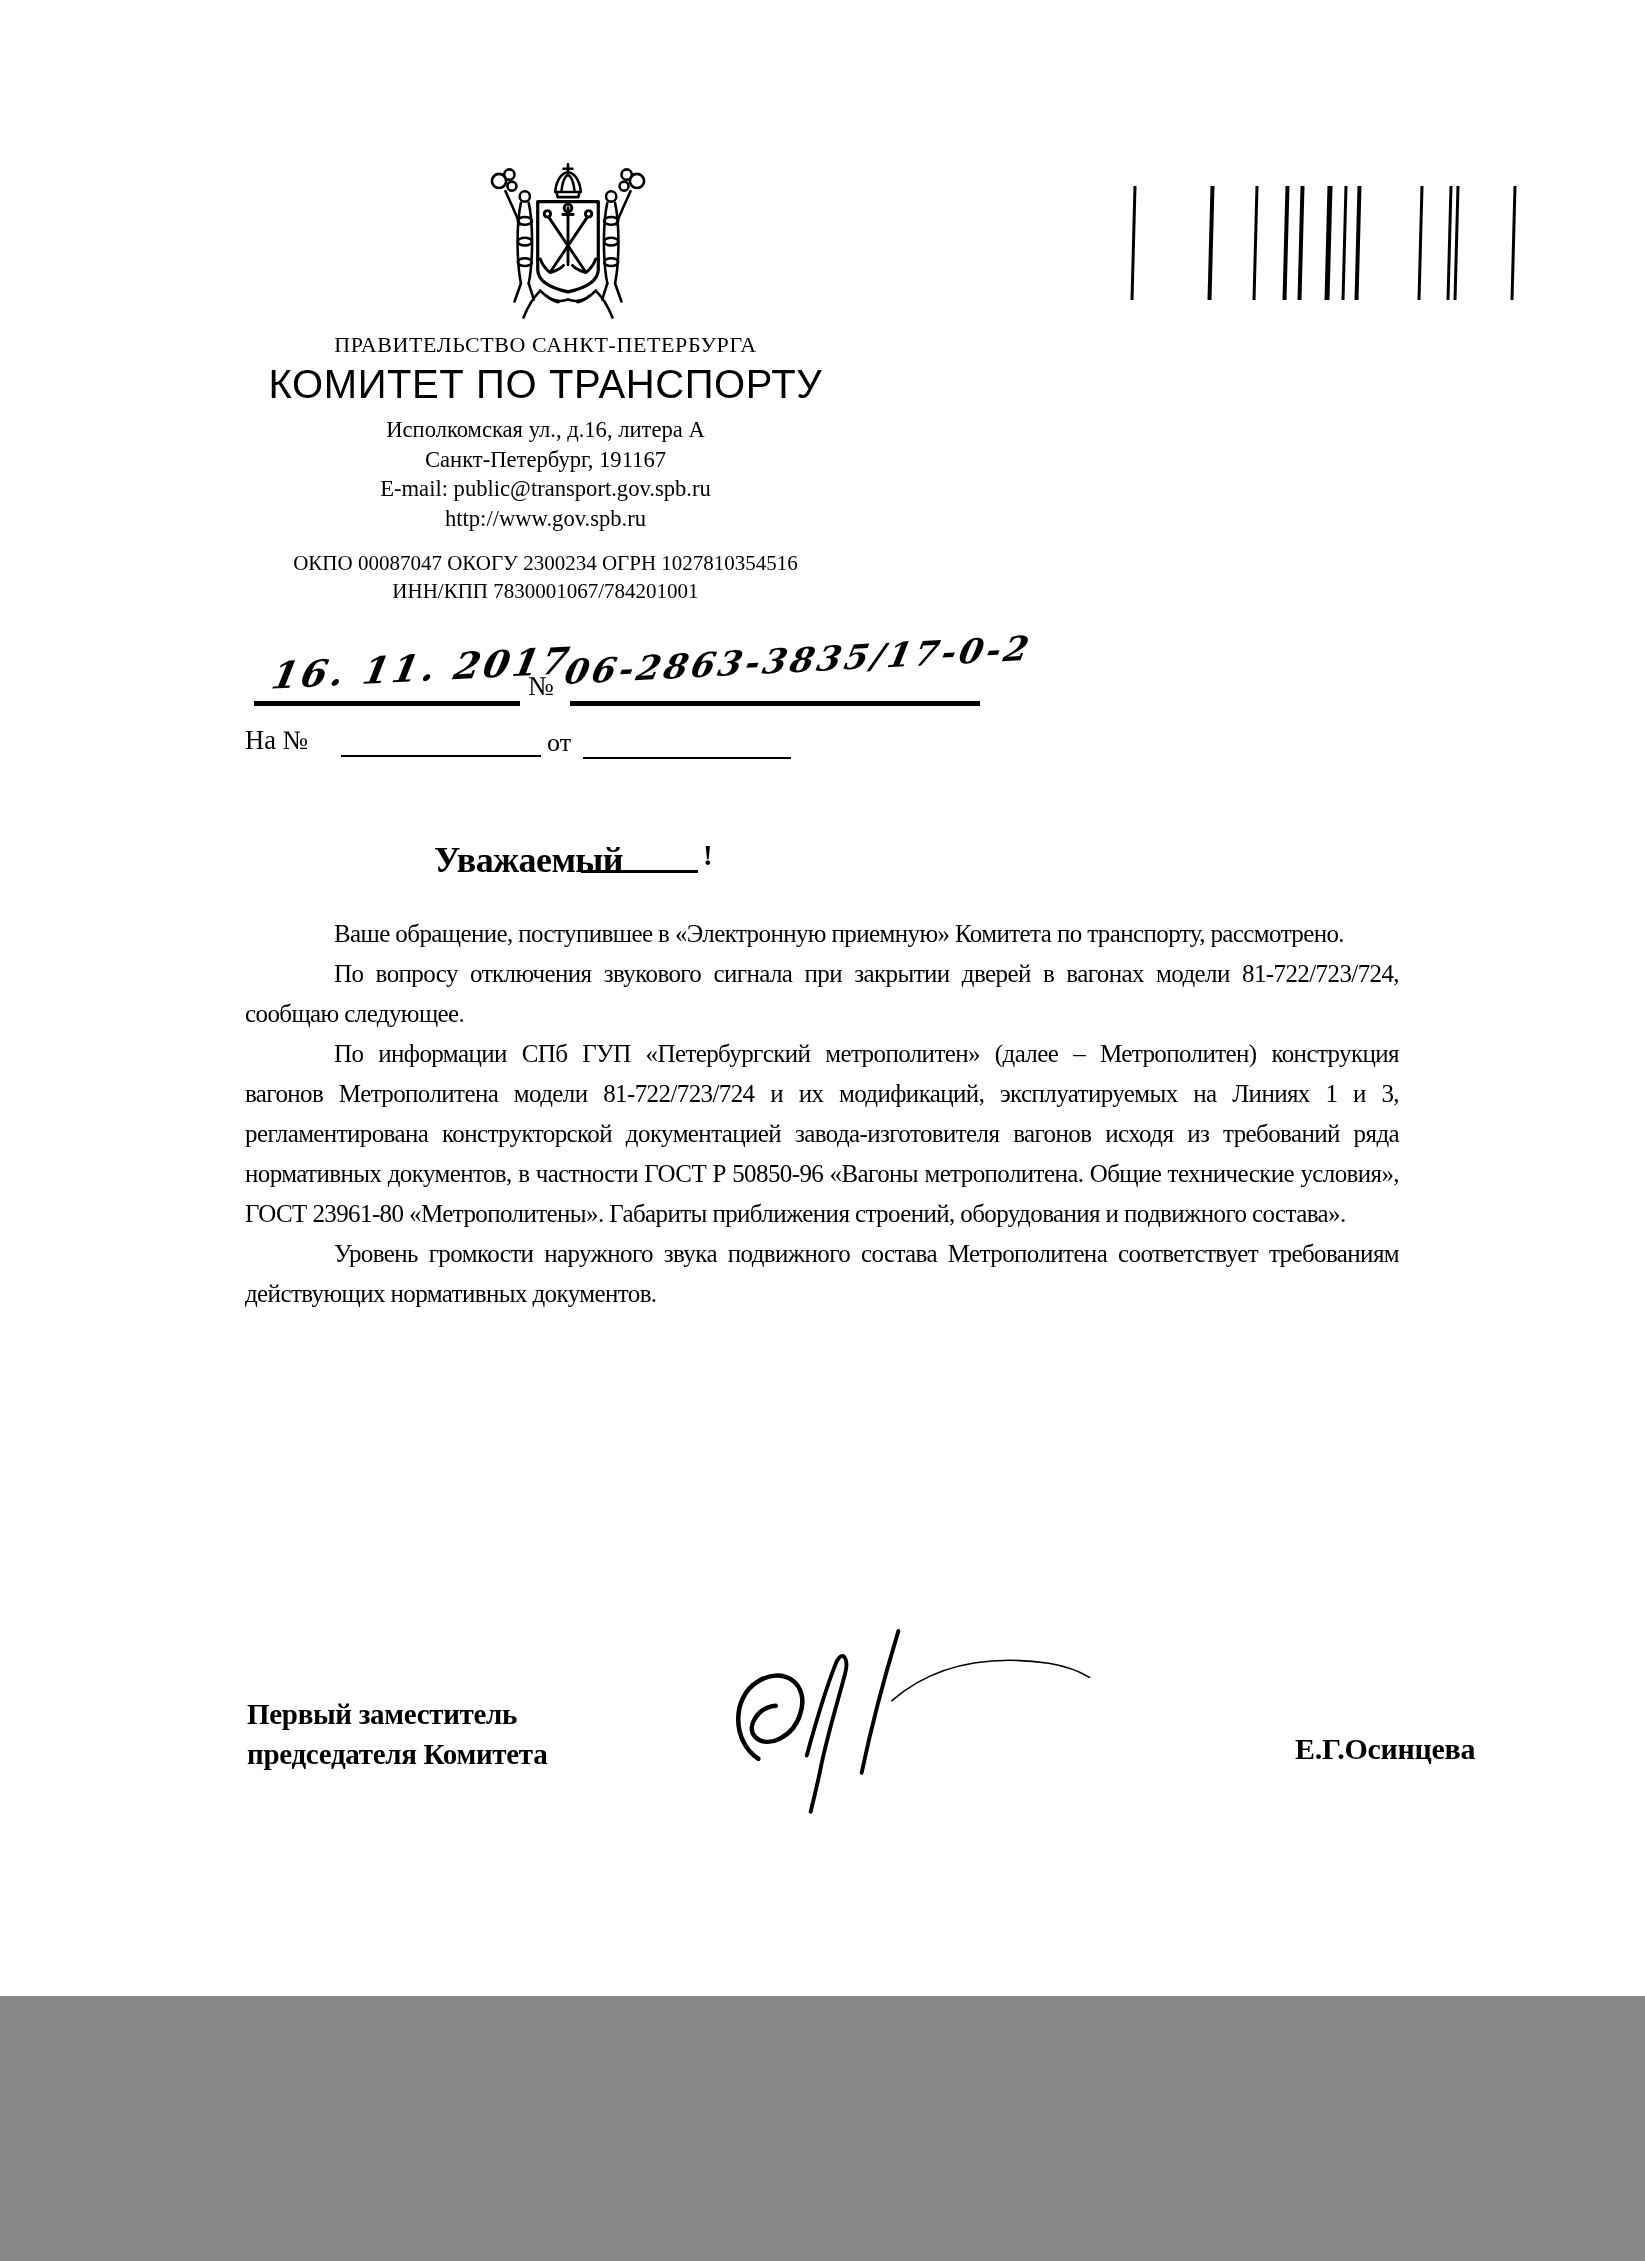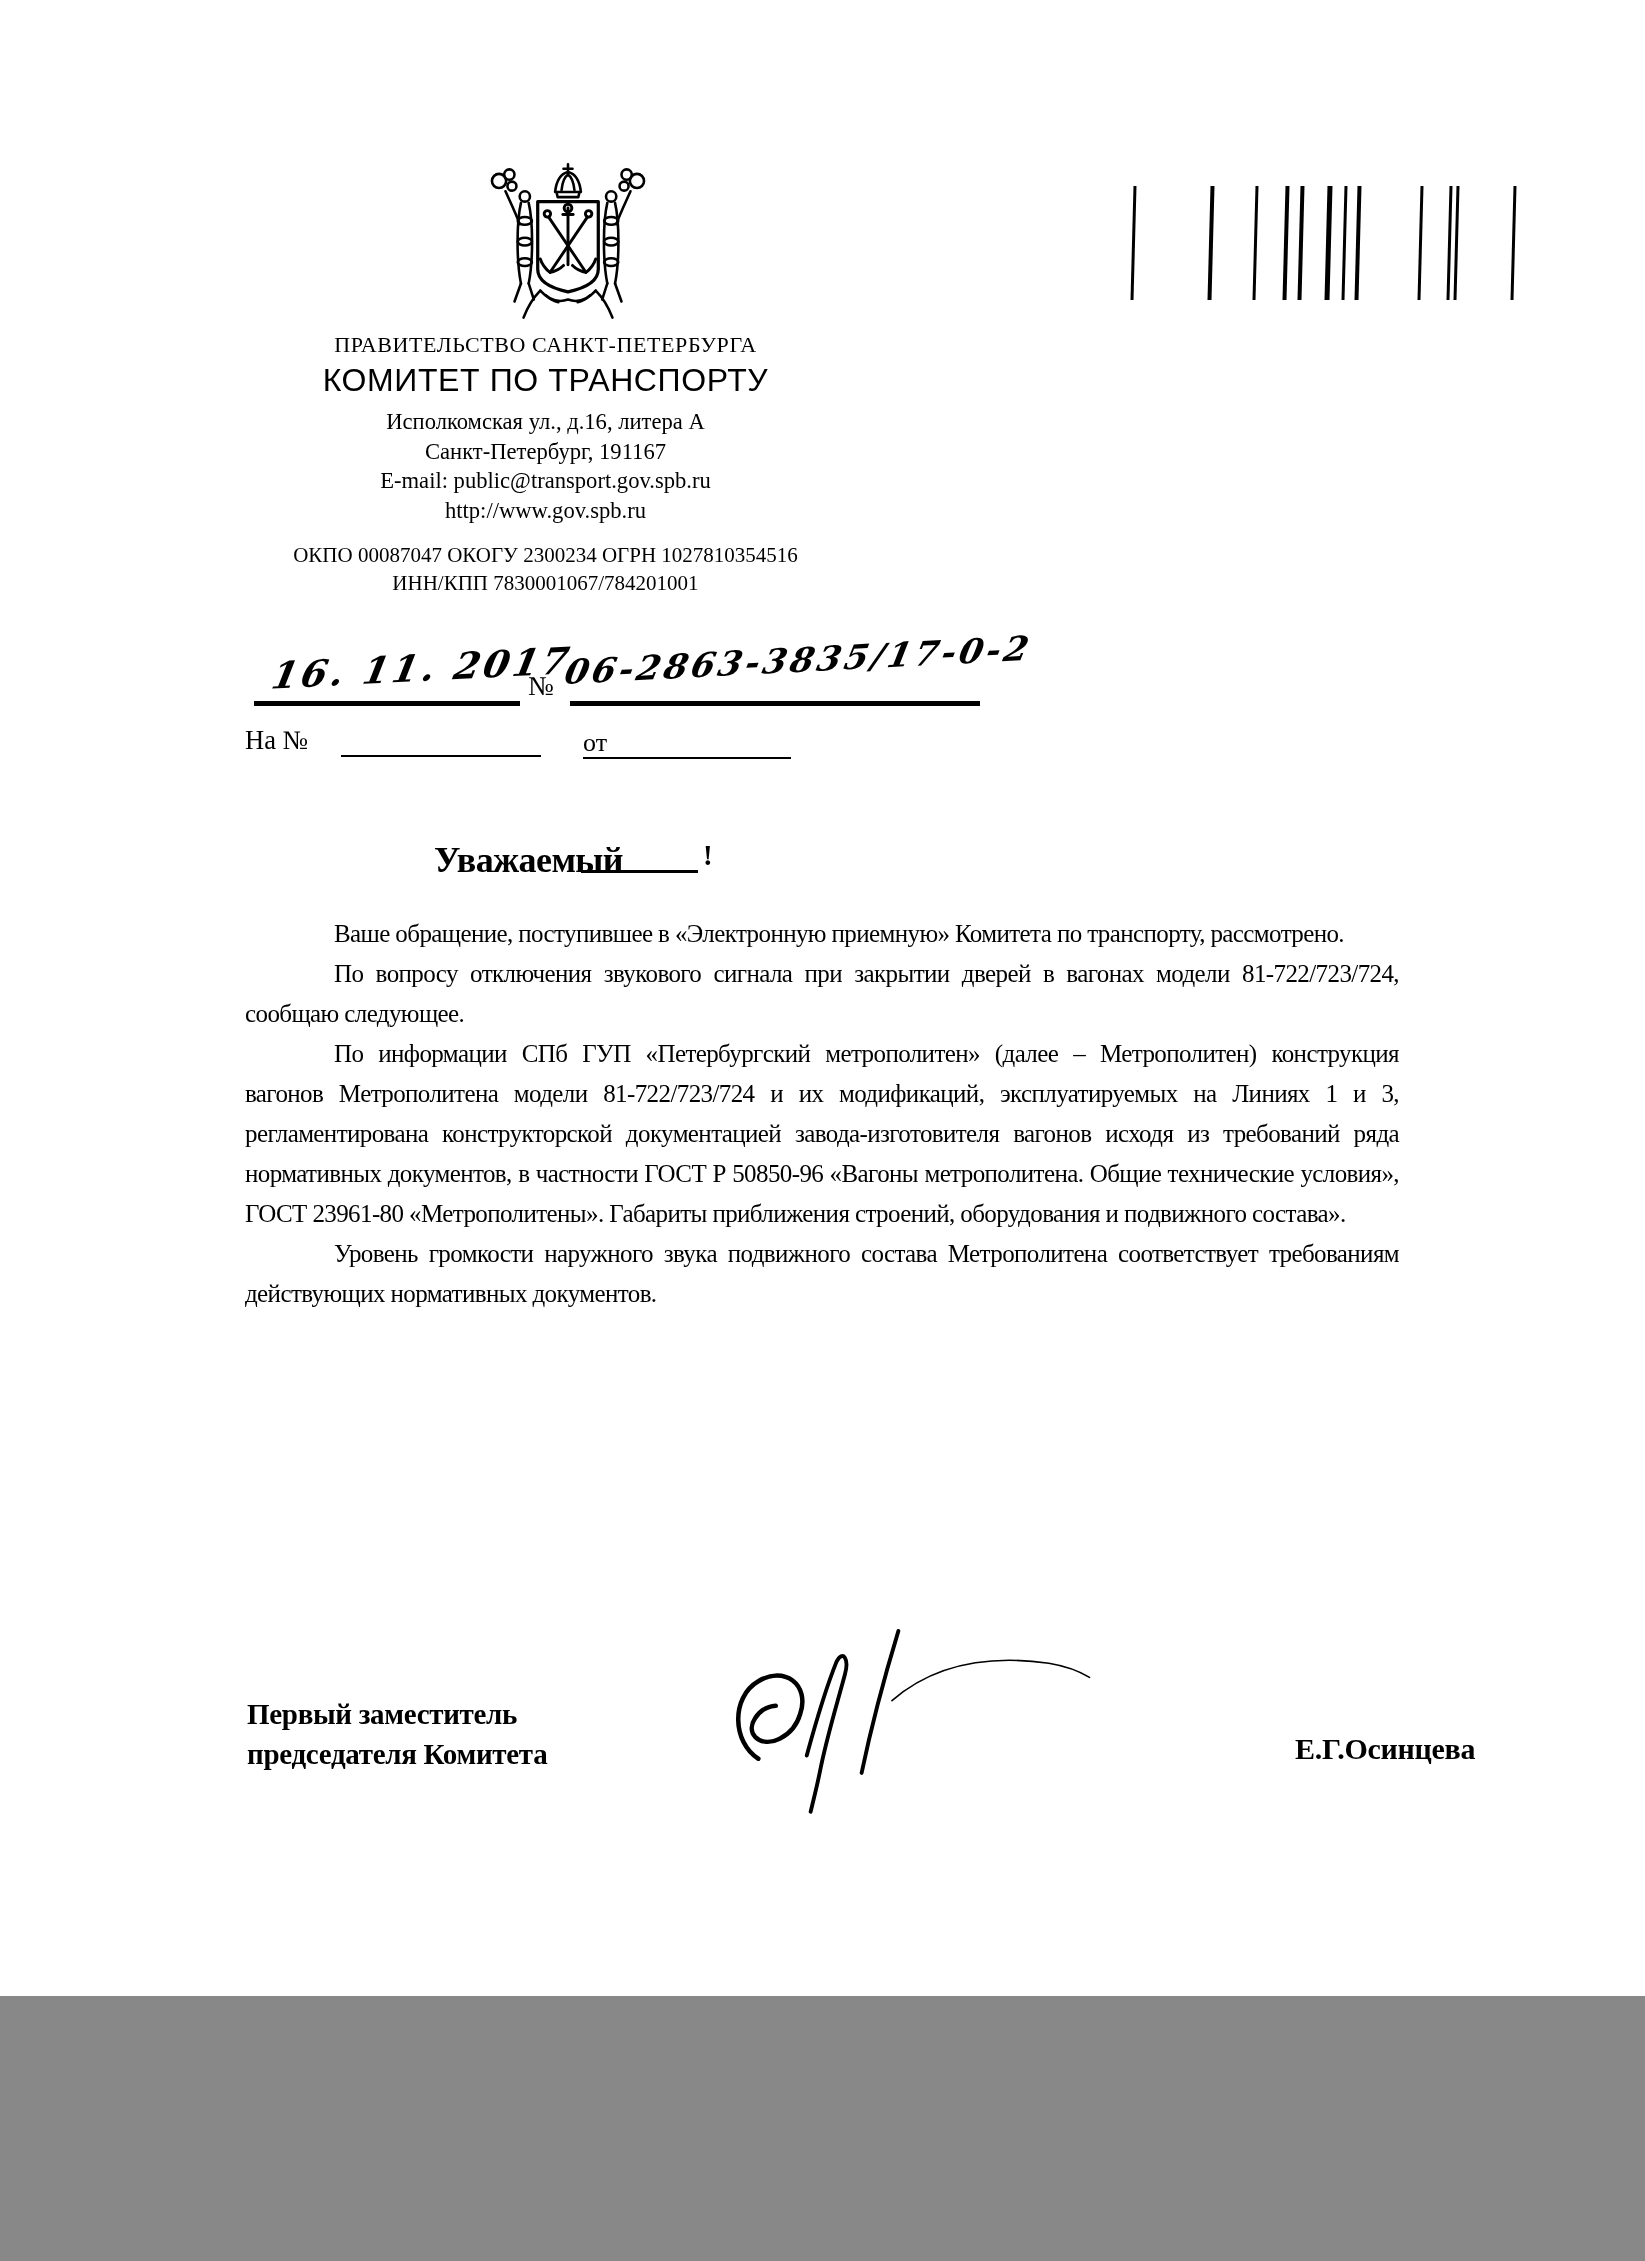--- a/index.html
+++ b/index.html
@@ -4,42 +4,42 @@
 <style>
   html,body{margin:0;padding:0;background:#888;}
   .page{
     position:relative;width:1645px;height:1996px;background:#fff;
     font-family:"Liberation Serif",serif;color:#000;overflow:hidden;
   }
   
   .emblem{position:absolute;left:481px;top:161px;width:174px;height:165px;}
   .letterhead{position:absolute;left:181px;top:334px;width:729px;text-align:center;line-height:1;}
   .lh-gov{font-size:22px;letter-spacing:0.6px;}
-  .lh-committee{font-family:"Liberation Sans",sans-serif;font-size:32px;margin-top:7.7px;margin-bottom:15.5px;letter-spacing:0.6px;}
+  .lh-committee{font-family:"Liberation Sans",sans-serif;font-size:40px;margin-top:7.7px;margin-bottom:15.5px;letter-spacing:0.6px;}
   .lh-line{font-size:22.6px;margin-top:7px;}
   .lh-tel{font-size:22px;white-space:nowrap;}
   .lh-gap{height:15.5px;}
   .lh-codes{font-size:21px;margin-top:7px;white-space:nowrap;}
   
   .barcode{position:absolute;left:1129px;top:186px;width:390px;height:114px;transform:skewX(-1.5deg);}
   .bar{position:absolute;top:0;bottom:0;background:#000;}
   
   .hw{
     position:absolute;font-family:"DejaVu Serif",serif;font-style:italic;font-weight:600;
     transform:skewX(-14deg) rotate(-3deg);letter-spacing:3.2px;white-space:nowrap;
   }
   .hw-date{left:274px;top:646px;font-size:37px;}
   .hw-number{left:568px;top:640px;font-size:34px;}
   .no-sign{position:absolute;left:528px;top:671px;font-size:27px;}
   .rule{position:absolute;background:#000;}
   .rule-date{left:254px;top:701px;width:266px;height:4.5px;}
   .rule-num{left:570px;top:701px;width:410px;height:4.5px;}
   
   .reply-prefix{position:absolute;left:245px;top:725px;font-size:26.5px;}
-  .reply-from{position:absolute;left:547px;top:728px;font-size:26px;margin-left:36px;}
+  .reply-from{position:absolute;left:547px;top:728px;font-size:26px;}
   .rule-reply1{left:341px;top:755px;width:200px;height:1.9px;}
   .rule-reply2{left:583px;top:757px;width:208px;height:1.9px;}
   
   .salutation-word{position:absolute;left:434px;top:839px;font-size:36px;font-weight:bold;letter-spacing:-0.6px;}
   .salutation-blank{left:581px;top:870px;width:117px;height:3.2px;}
   .salutation-excl{position:absolute;left:703px;top:839px;font-size:29px;font-weight:bold;}
   
   .body-text{
     position:absolute;left:245px;top:914px;width:1154px;
     font-size:25px;line-height:40px;letter-spacing:-0.6px;

